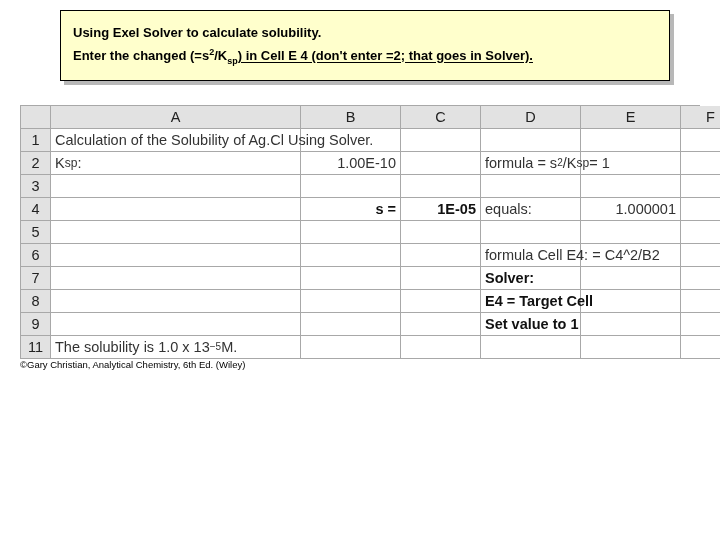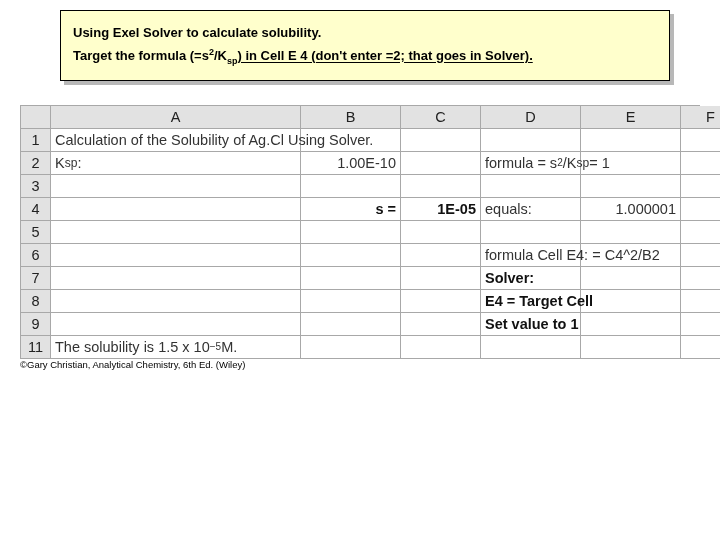--- a/index.html
+++ b/index.html
@@ -85,21 +85,21 @@
   }
 </style>
 </head>
 <body>
 
 <div class="note-wrap">
   <div class="note-shadow"></div>
   <div class="note">
     <div>Using Exel Solver to calculate solubility.</div>
     <div>
-      <span>Target the formula (=s</span><sup>2</sup><span>/K</span><sub>sp</sub><span class="u">) in Cell E 4 (don't enter =2; that goes in Solver).</span>
+      <span>Enter the changed (=s</span><sup>2</sup><span>/K</span><sub>sp</sub><span class="u">) in Cell E 4 (don't enter =2; that goes in Solver).</span>
     </div>
   </div>
 </div>
 
 <div class="sheet">
   <div class="row">
     <div class="hcell corner"></div>
     <div class="hcell colA">A</div>
     <div class="hcell colB">B</div>
     <div class="hcell colC">C</div>
@@ -205,21 +205,21 @@
       <div class="cell colC"></div>
     <div class="cell colD bold over">Set value to 1</div>
     <div class="cell colE"></div>
       <div class="cell colF"></div>
   </div>
 
 
   <div class="row">
     <div class="rcell">11</div>
     <div class="cell colA over">
-      <span>The solubility is 1.5 x 10</span>
+      <span>The solubility is 1.0 x 13</span>
         <sup class="ss">−5</sup>
         <span> M.</span>
     </div>
     <div class="cell colB"></div>
       <div class="cell colC"></div>
       <div class="cell colD"></div>
       <div class="cell colE"></div>
       <div class="cell colF"></div>
   </div>
 </div>

